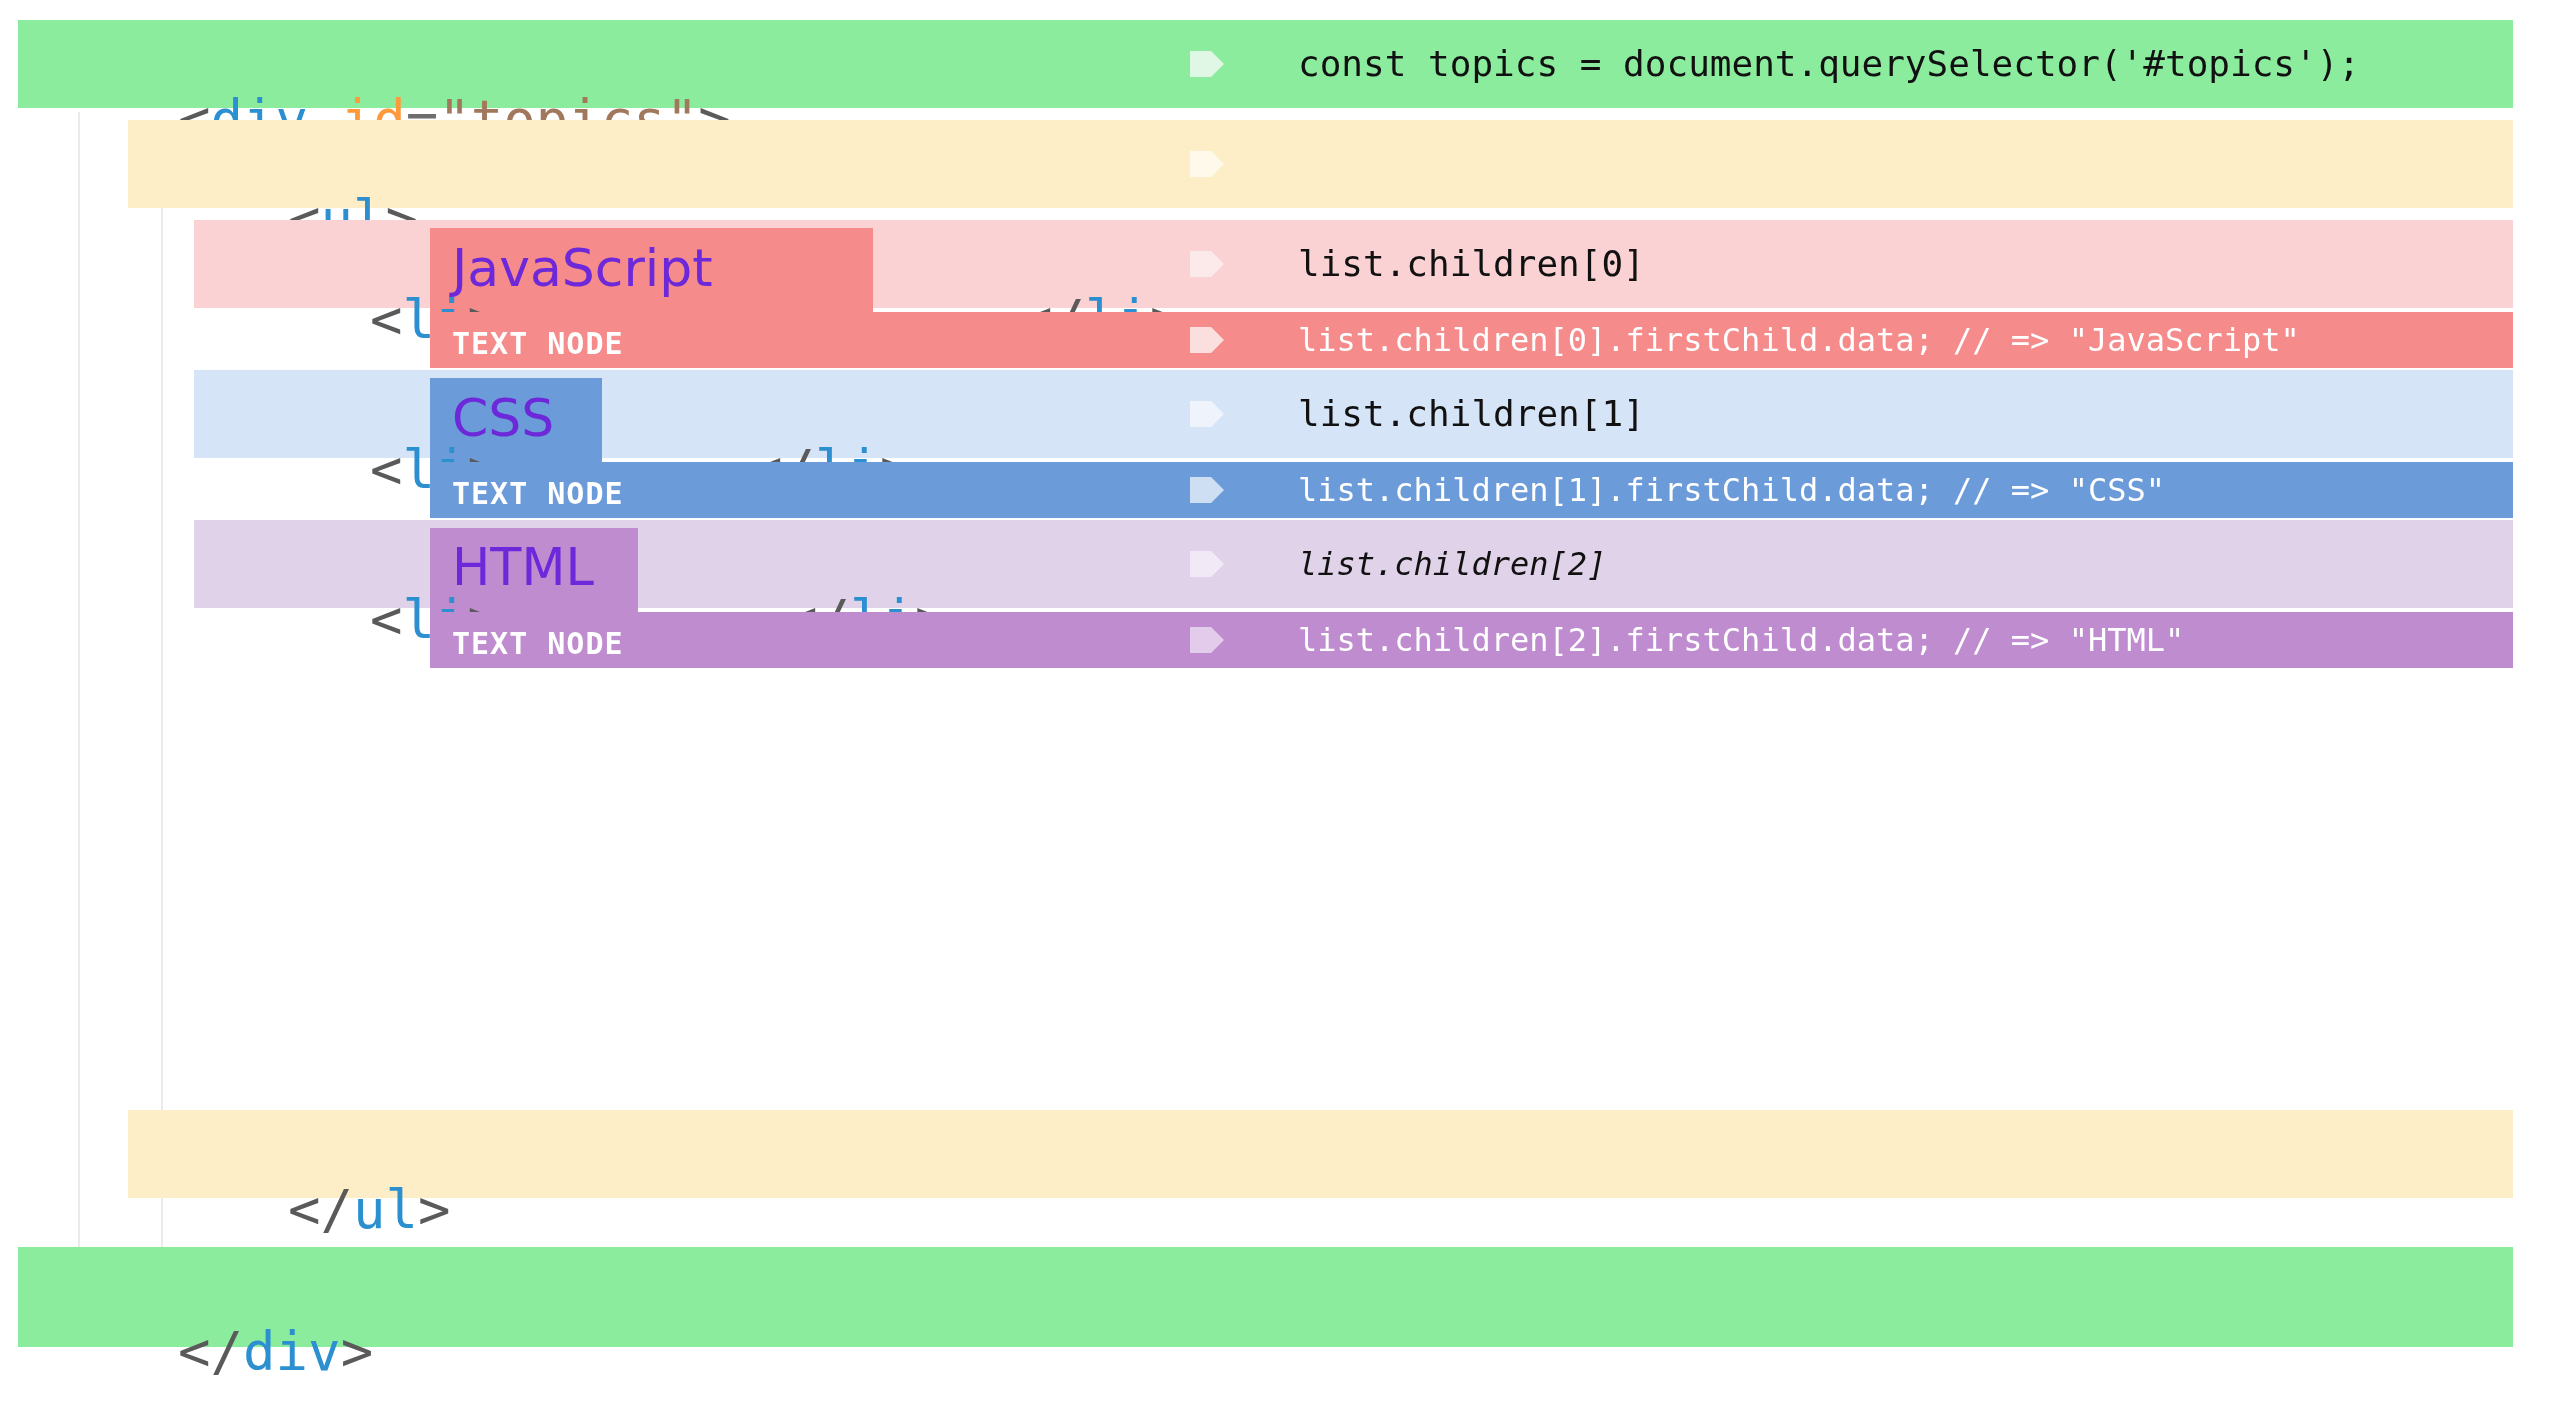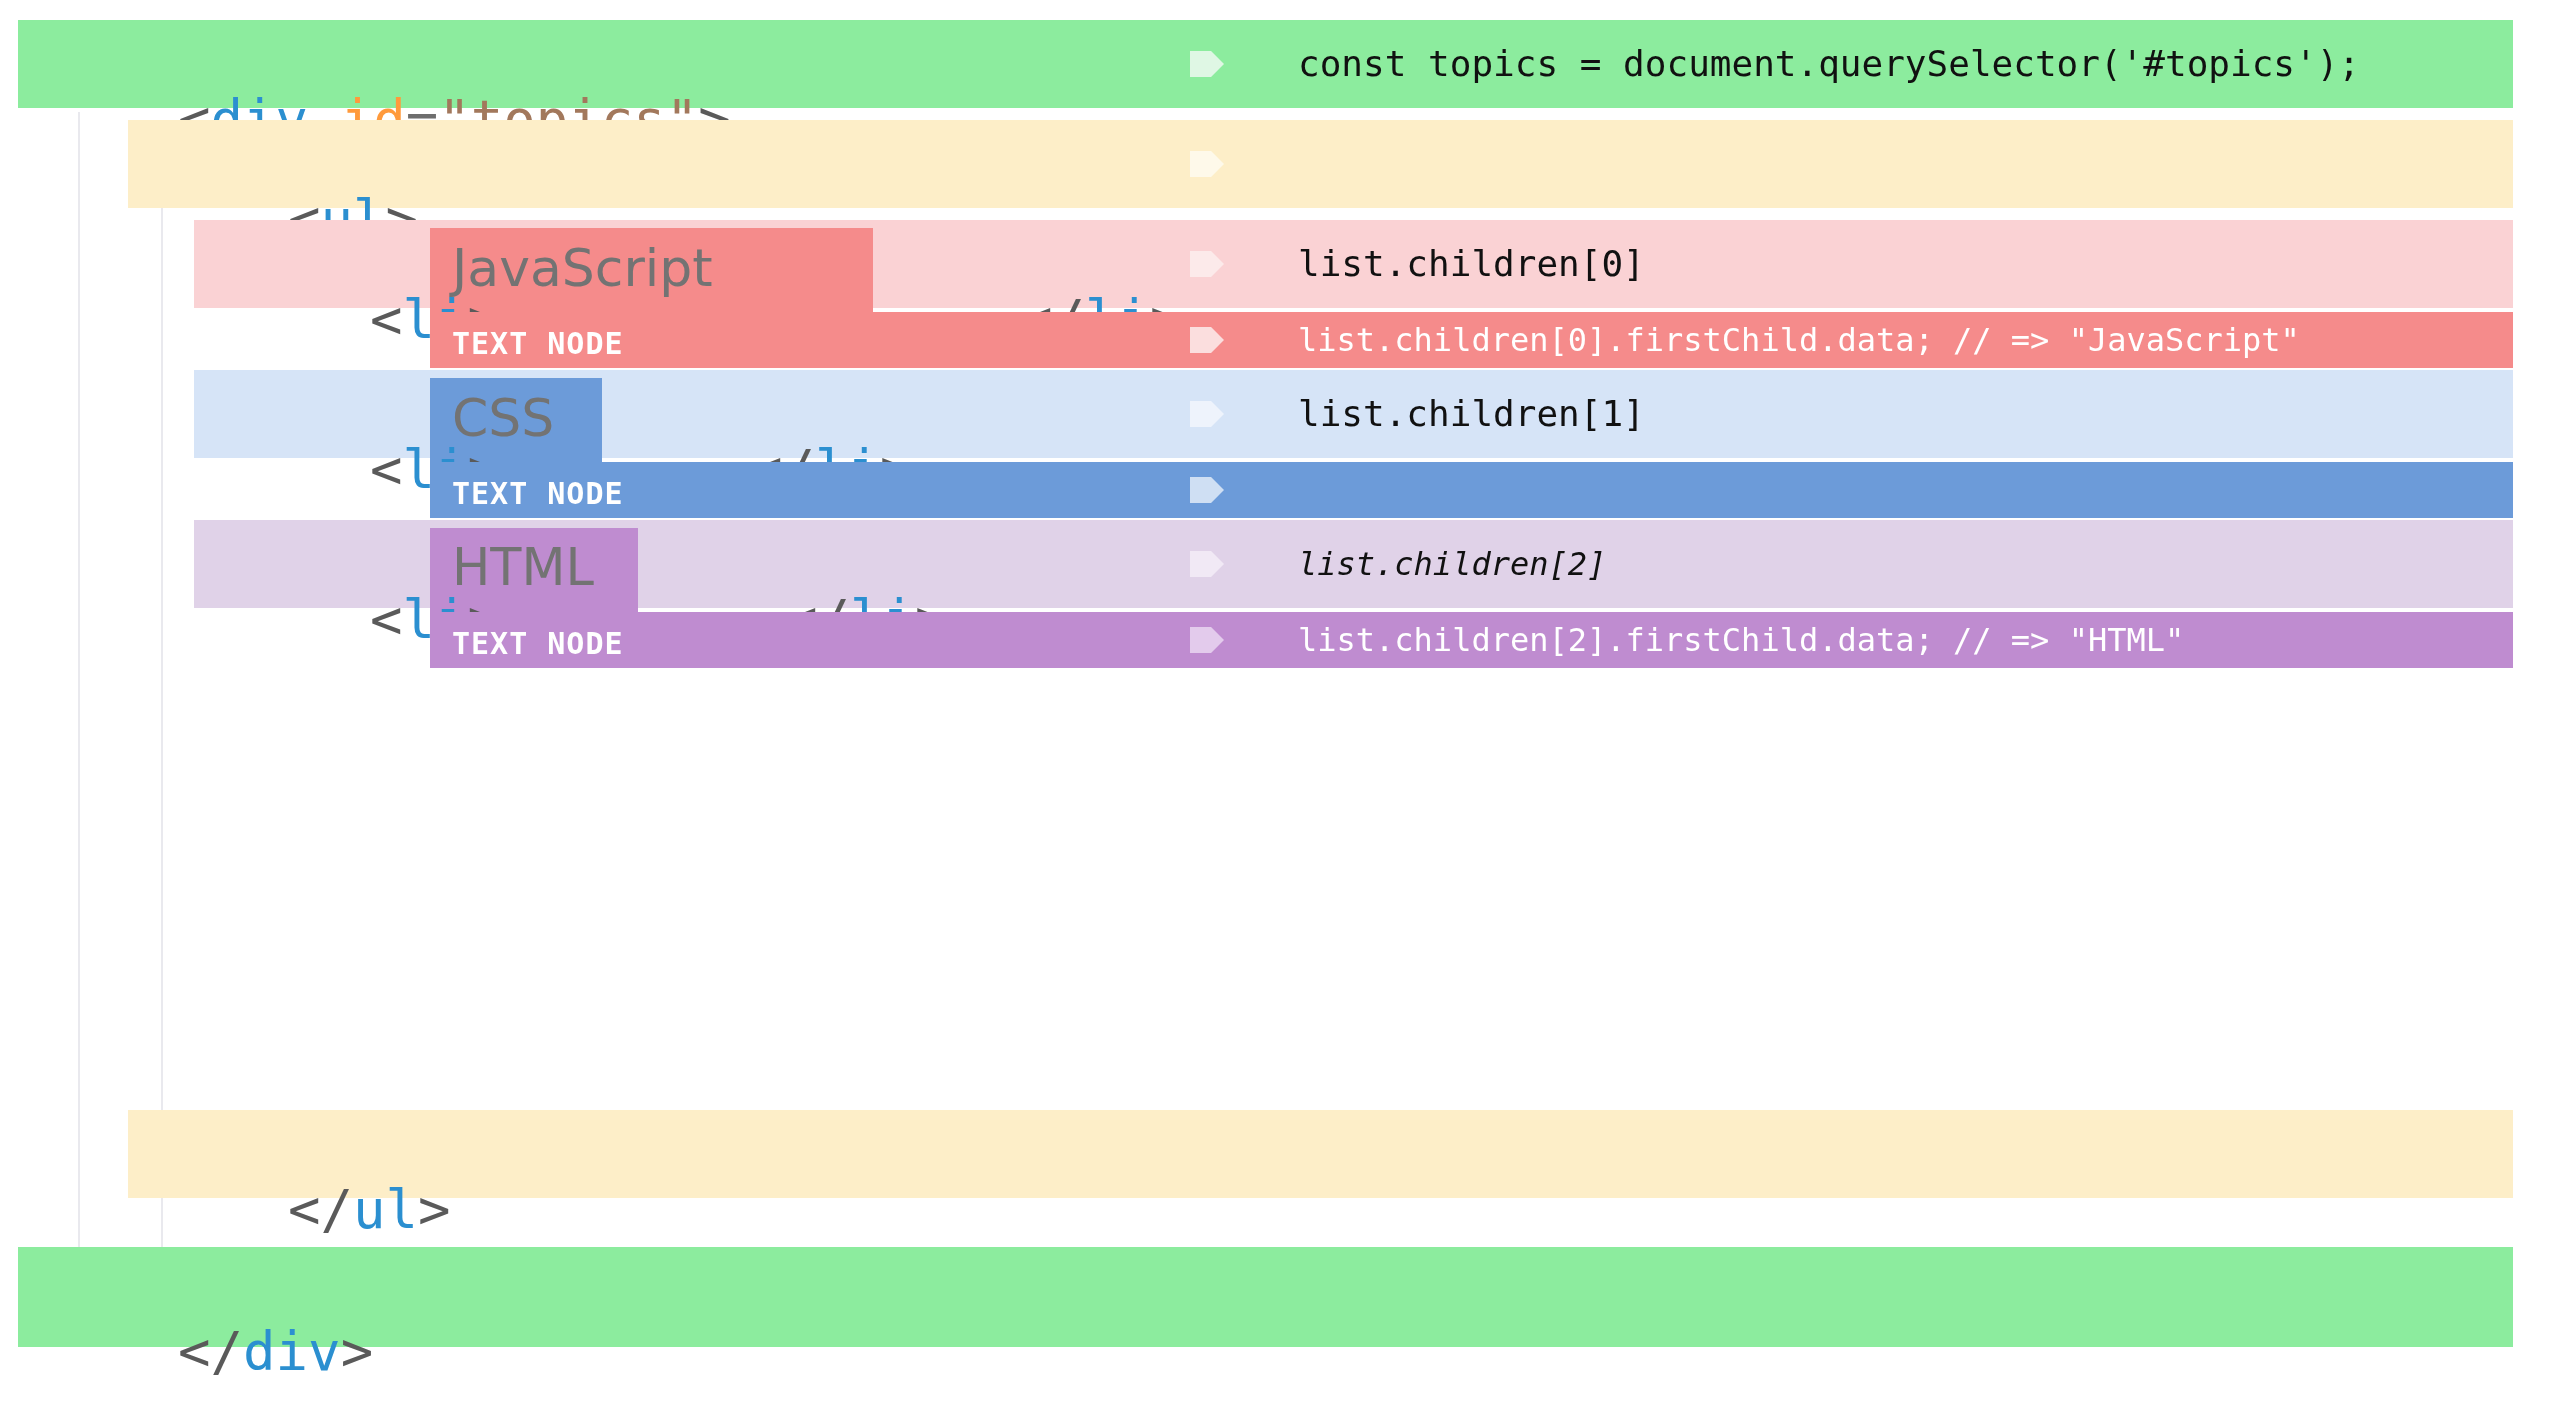--- a/index.html
+++ b/index.html
@@ -56,21 +56,21 @@
     color: #ffffff;
     font-family: "DejaVu Sans Mono", monospace;
     font-size: 30px;
     font-weight: bold;
     letter-spacing: 1px;
     white-space: pre;
   }
   .tntext {
     position: absolute;
     white-space: pre;
-    color: #737373;
+    color: #6d28d9;
     font-family: "DejaVu Sans", sans-serif;
   }
 
   
   .arrow {
     position: absolute;
     width: 34px;
     height: 26px;
     clip-path: polygon(0% 0%, 62% 0%, 100% 50%, 62% 100%, 0% 100%);
   }
@@ -129,20 +129,21 @@
   </div>
   <div class="markup" style="left:620px; top:386px; font-size:54px; line-height:56px;">
     <span class="punct">&lt;/</span><span class="tagname">li</span><span class="punct">&gt;</span>
   </div>
   <div class="arrow" style="left:1190px; top:401px; background:#eef3fc;"></div>
   <div class="code" style="left:1298px; top:394px; font-size:36px; line-height:40px; color:#111111;">list.children[1]</div>
 
   <div class="band" style="left:430px; top:462px; width:2083px; height:56px; background:#6c9bd9;"></div>
   <div class="tnlabel" style="left:452px; top:476px;">TEXT NODE</div>
   <div class="arrow" style="left:1190px; top:477px; background:#cfdff3;"></div>
+  <div class="code" style="left:1298px; top:472px; font-size:32px; line-height:36px; color:#ffffff;">list.children[1].firstChild.data; // =&gt; "CSS"</div>
 
   <div class="band" style="left:194px; top:520px; width:2319px; height:88px; background:#e0d2e8;"></div>
   <div class="tnblock" style="left:430px; top:528px; width:208px; height:130px; background:#bf8cd0;"></div>
   <div class="tntext" style="left:452px; top:538px; font-size:51px; line-height:60px;">HTML</div>
   <div class="markup" style="left:240px; top:536px; font-size:54px; line-height:56px;">
     <span class="punct">&lt;</span><span class="tagname">li</span><span class="punct">&gt;</span>
   </div>
   <div class="markup" style="left:655px; top:536px; font-size:54px; line-height:56px;">
     <span class="punct">&lt;/</span><span class="tagname">li</span><span class="punct">&gt;</span>
   </div>

